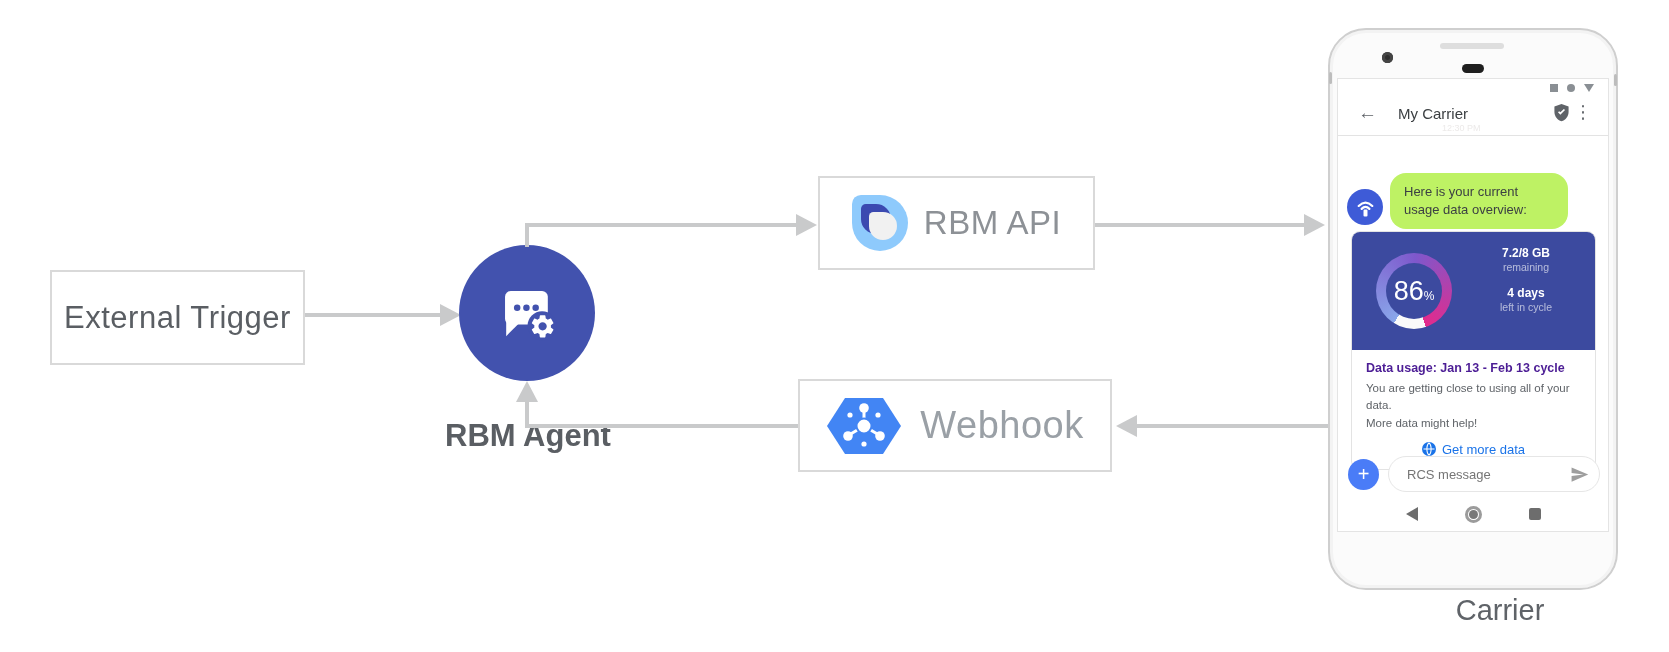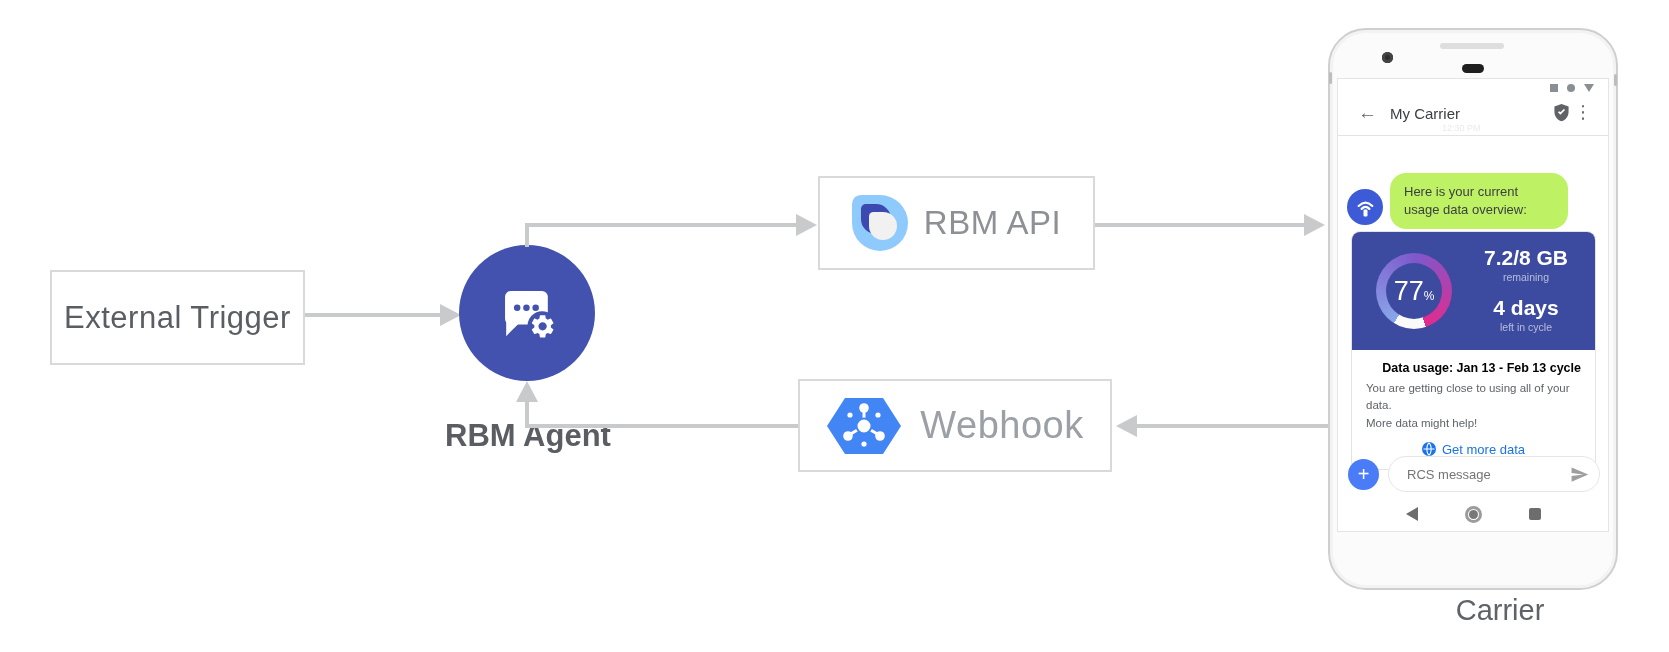--- a/index.html
+++ b/index.html
@@ -44,46 +44,46 @@
   #speaker-slot{position:absolute;left:110px;top:13px;width:64px;height:6px;border-radius:3px;background:#dedede;}
   #earpiece{position:absolute;left:132px;top:34px;width:22px;height:9px;border-radius:5px;background:#1f1f1f;}
   #screen{position:absolute;left:7px;top:48px;width:272px;height:454px;background:#fff;
           border:1px solid #e4e4e4;box-sizing:border-box;overflow:hidden;}
   .status-row{position:absolute;top:5px;right:14px;display:flex;align-items:center;gap:9px;}
   .st-square{width:8px;height:8px;background:#8a8f94;}
   .st-circle{width:8px;height:8px;border-radius:50%;background:#8a8f94;}
   .st-tri{width:0;height:0;border-left:5px solid transparent;border-right:5px solid transparent;border-top:8px solid #8a8f94;}
   .hdr{position:absolute;left:0;top:20px;width:100%;height:34px;}
   .hdr-back{position:absolute;left:20px;top:3px;font-size:19px;color:#5f6368;}
-  .hdr-title{position:absolute;left:52px;top:6px;font-size:15px;color:#3c4043;}
+  .hdr-title{position:absolute;left:60px;top:6px;font-size:15px;color:#3c4043;}
   .hdr-shield{position:absolute;right:38px;top:4px;}
   .hdr-kebab{position:absolute;right:16px;top:2px;font-size:18px;color:#5f6368;letter-spacing:0;}
   .hdr-divider{position:absolute;left:0;top:56px;width:100%;height:1px;background:#e3e3e3;}
   .faint-ts{position:absolute;left:104px;top:44px;font-size:9px;color:#eceae9;}
   
   .avatar{position:absolute;left:9px;top:110px;width:36px;height:36px;border-radius:50%;
           background:#3e5bd7;display:flex;align-items:center;justify-content:center;}
   .bubble{position:absolute;left:52px;top:94px;max-width:178px;background:#bef264;border-radius:16px;
           padding:10px 14px;font-size:13px;line-height:1.4;color:#3c4043;box-sizing:border-box;}
   
   .usage-card{position:absolute;left:13px;top:152px;width:245px;border-radius:9px;overflow:hidden;
               border:1px solid #e3e3e3;box-sizing:border-box;background:#fff;}
   .uc-blue{position:relative;height:118px;background:#3c4a9f;}
   .gauge-real{position:absolute;left:24px;top:21px;width:76px;height:76px;border-radius:50%;
       background:conic-gradient(from 212deg,#89a7ea 0deg,#7e58cc 150deg,#e42a8c 310deg,#fafafa 310deg 360deg);}
   .gauge-inner{position:absolute;left:10px;top:10px;width:56px;height:56px;border-radius:50%;
       background:#3c4a9f;display:flex;align-items:center;justify-content:center;color:#fff;}
   .gauge-pct{font-size:27px;font-weight:400;}
   .gauge-pct .pct-sign{font-size:12px;}
   .uc-stats{position:absolute;right:6px;top:14px;width:126px;text-align:center;color:#fff;}
-  .uc-val{font-size:21px;font-weight:bold;}
+  .uc-val{font-size:12px;font-weight:bold;}
   .uc-sub{font-size:10.5px;color:rgba(255,255,255,.62);margin-top:1px;}
   .uc-gap{height:13px;}
   .uc-white{padding:11px 14px 12px 14px;}
-  .uc-title{font-size:12.5px;font-weight:bold;color:#000000;text-align:right;}
+  .uc-title{font-size:12.5px;font-weight:bold;color:#4c1d95;}
   .uc-body{font-size:11.5px;color:#5f6368;line-height:1.5;margin-top:5px;}
   .uc-action{margin-top:10px;display:flex;align-items:center;justify-content:center;gap:6px;cursor:pointer;}
   .uc-action span{font-size:13px;color:#1a73e8;font-weight:500;}
   
   .plus-btn{position:absolute;left:10px;top:380px;width:31px;height:31px;border-radius:50%;
             background:#4a7cf7;color:#fff;font-size:20px;display:flex;align-items:center;justify-content:center;}
   .compose{position:absolute;left:50px;top:377px;width:212px;height:36px;border:1px solid #e6e6e6;
            border-radius:19px;background:#fff;box-sizing:border-box;display:flex;align-items:center;
            padding:0 10px 0 16px;}
   .compose input{flex:1;border:0;outline:none;font-size:13px;color:#9aa0a6;background:transparent;
@@ -209,21 +209,21 @@
           <path d="M6.3 11.3 Q10 7.6 13.7 11.3" stroke="#ffffff" stroke-width="2.1" fill="none" stroke-linecap="round"></path>
           <rect x="8.1" y="12" width="3.8" height="6.5" rx="1" fill="#ffffff"></rect>
         </svg>
       </div>
       <div class="bubble">Here is your current usage data overview:</div>
 
       <div class="usage-card">
         <div class="uc-blue">
           <div class="gauge-real">
             <div class="gauge-inner">
-              <div class="gauge-pct"><span>77</span><span class="pct-sign">%</span></div>
+              <div class="gauge-pct"><span>86</span><span class="pct-sign">%</span></div>
             </div>
           </div>
           <div class="uc-stats">
             <div class="uc-val">7.2/8 GB</div>
             <div class="uc-sub">remaining</div>
             <div class="uc-gap"></div>
             <div class="uc-val">4 days</div>
             <div class="uc-sub">left in cycle</div>
           </div>
         </div>

